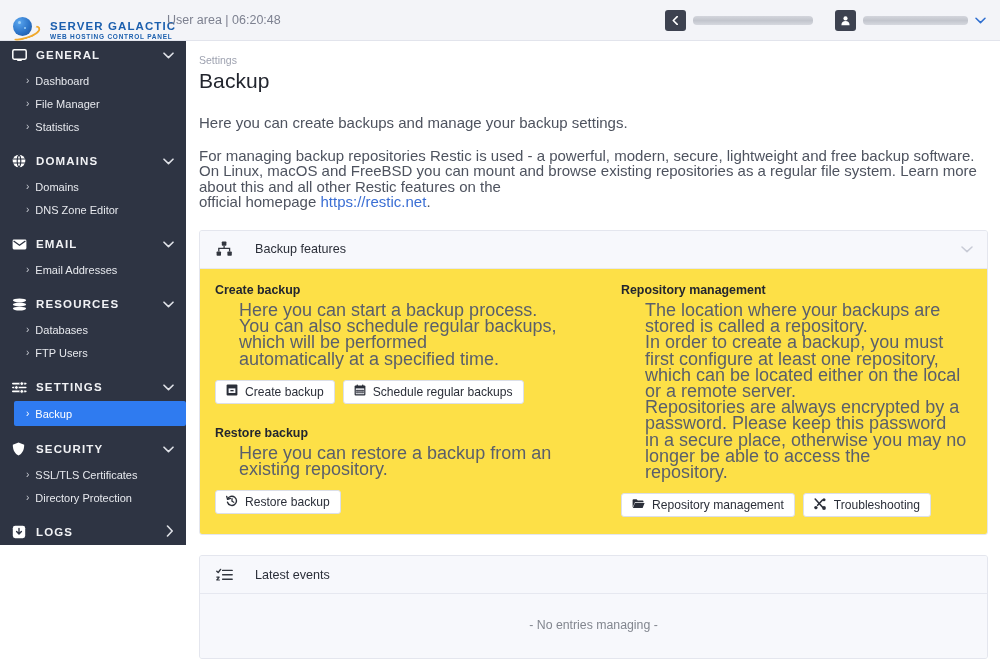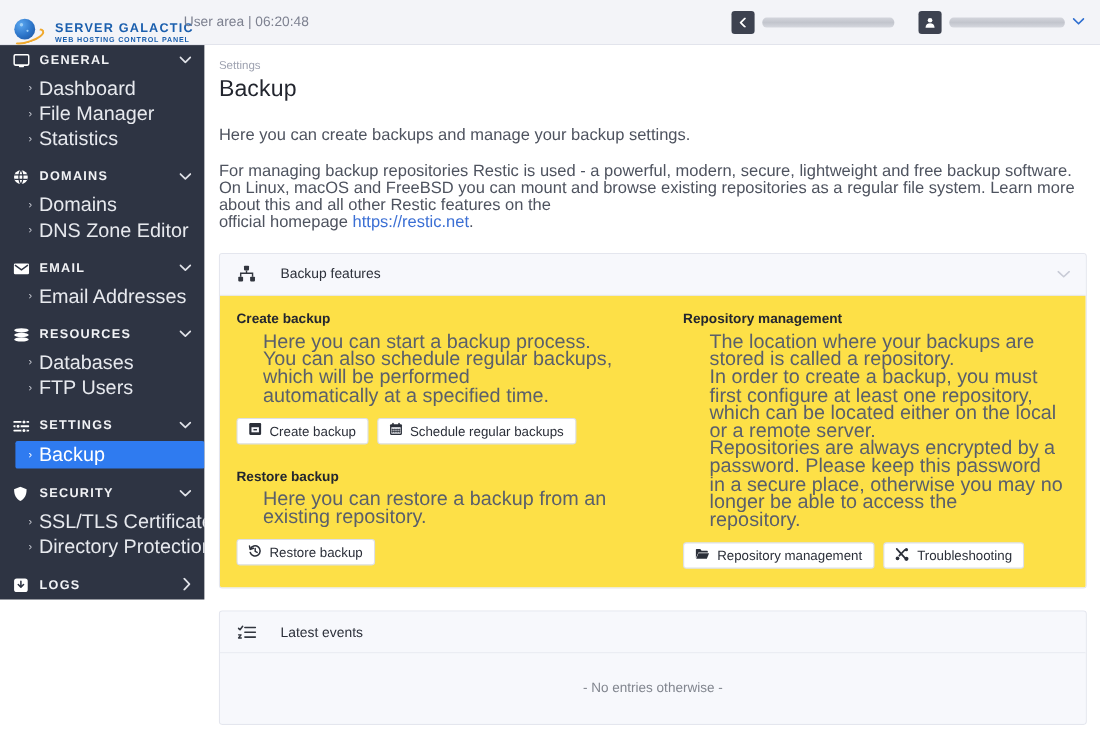--- a/index.html
+++ b/index.html
@@ -91,21 +91,21 @@
     font-size: 11.5px; font-weight: bold; letter-spacing: 1.15px;
     color: #f1f2f5; margin-left: 7px; white-space: nowrap;
   }
   .group-caret { margin-left: auto; color: #dfe1e7; font-size: 11px; line-height: 1; }
   .nav-item {
     display: flex; align-items: center;
     height: 23px; margin: 0 0 0 14px;
     padding-left: 12px; cursor: pointer;
   }
   .nav-item .arr { color: #c9ccd4; font-size: 10px; margin-right: 6px; line-height: 1; }
-  .nav-item .lbl { font-size: 18px; color: #e7e9ee; white-space: nowrap; }
+  .nav-item .lbl { font-size: 11px; color: #e7e9ee; white-space: nowrap; }
   .nav-item.active {
     background: #2f7bf0; border-radius: 2px;
     margin-right: 0; height: 25px;
   }
   .nav-item.active .lbl, .nav-item.active .arr { color: #ffffff; }
   .grp-sp { height: 9px; }
 
   
   .main {
     position: absolute; top: 41px; left: 186px;
@@ -538,16 +538,16 @@
     <div class="panel-head">
       <span class="panel-ico">
         <svg width="17" height="14" viewBox="0 0 17 14">
           <path d="M0.8 3.2 L2.2 4.5 L4.6 1.4" fill="none" stroke="#32363f" stroke-width="1.4" stroke-linecap="round" stroke-linejoin="round"></path>
           <path d="M0.8 9.1 H3.2 L0.8 12 H3.4" fill="none" stroke="#32363f" stroke-width="1.2" stroke-linecap="round" stroke-linejoin="round"></path>
           <path d="M6.6 2.4 H16.2 M6.6 6.8 H16.2 M6.6 11.2 H16.2" stroke="#32363f" stroke-width="1.4" stroke-linecap="round"></path>
         </svg>
       </span>
       <span class="panel-title">Latest events</span>
     </div>
-    <div class="empty">- No entries otherwise -</div>
+    <div class="empty">- No entries managing -</div>
   </div>
 
 </div>
 
 </body></html>

